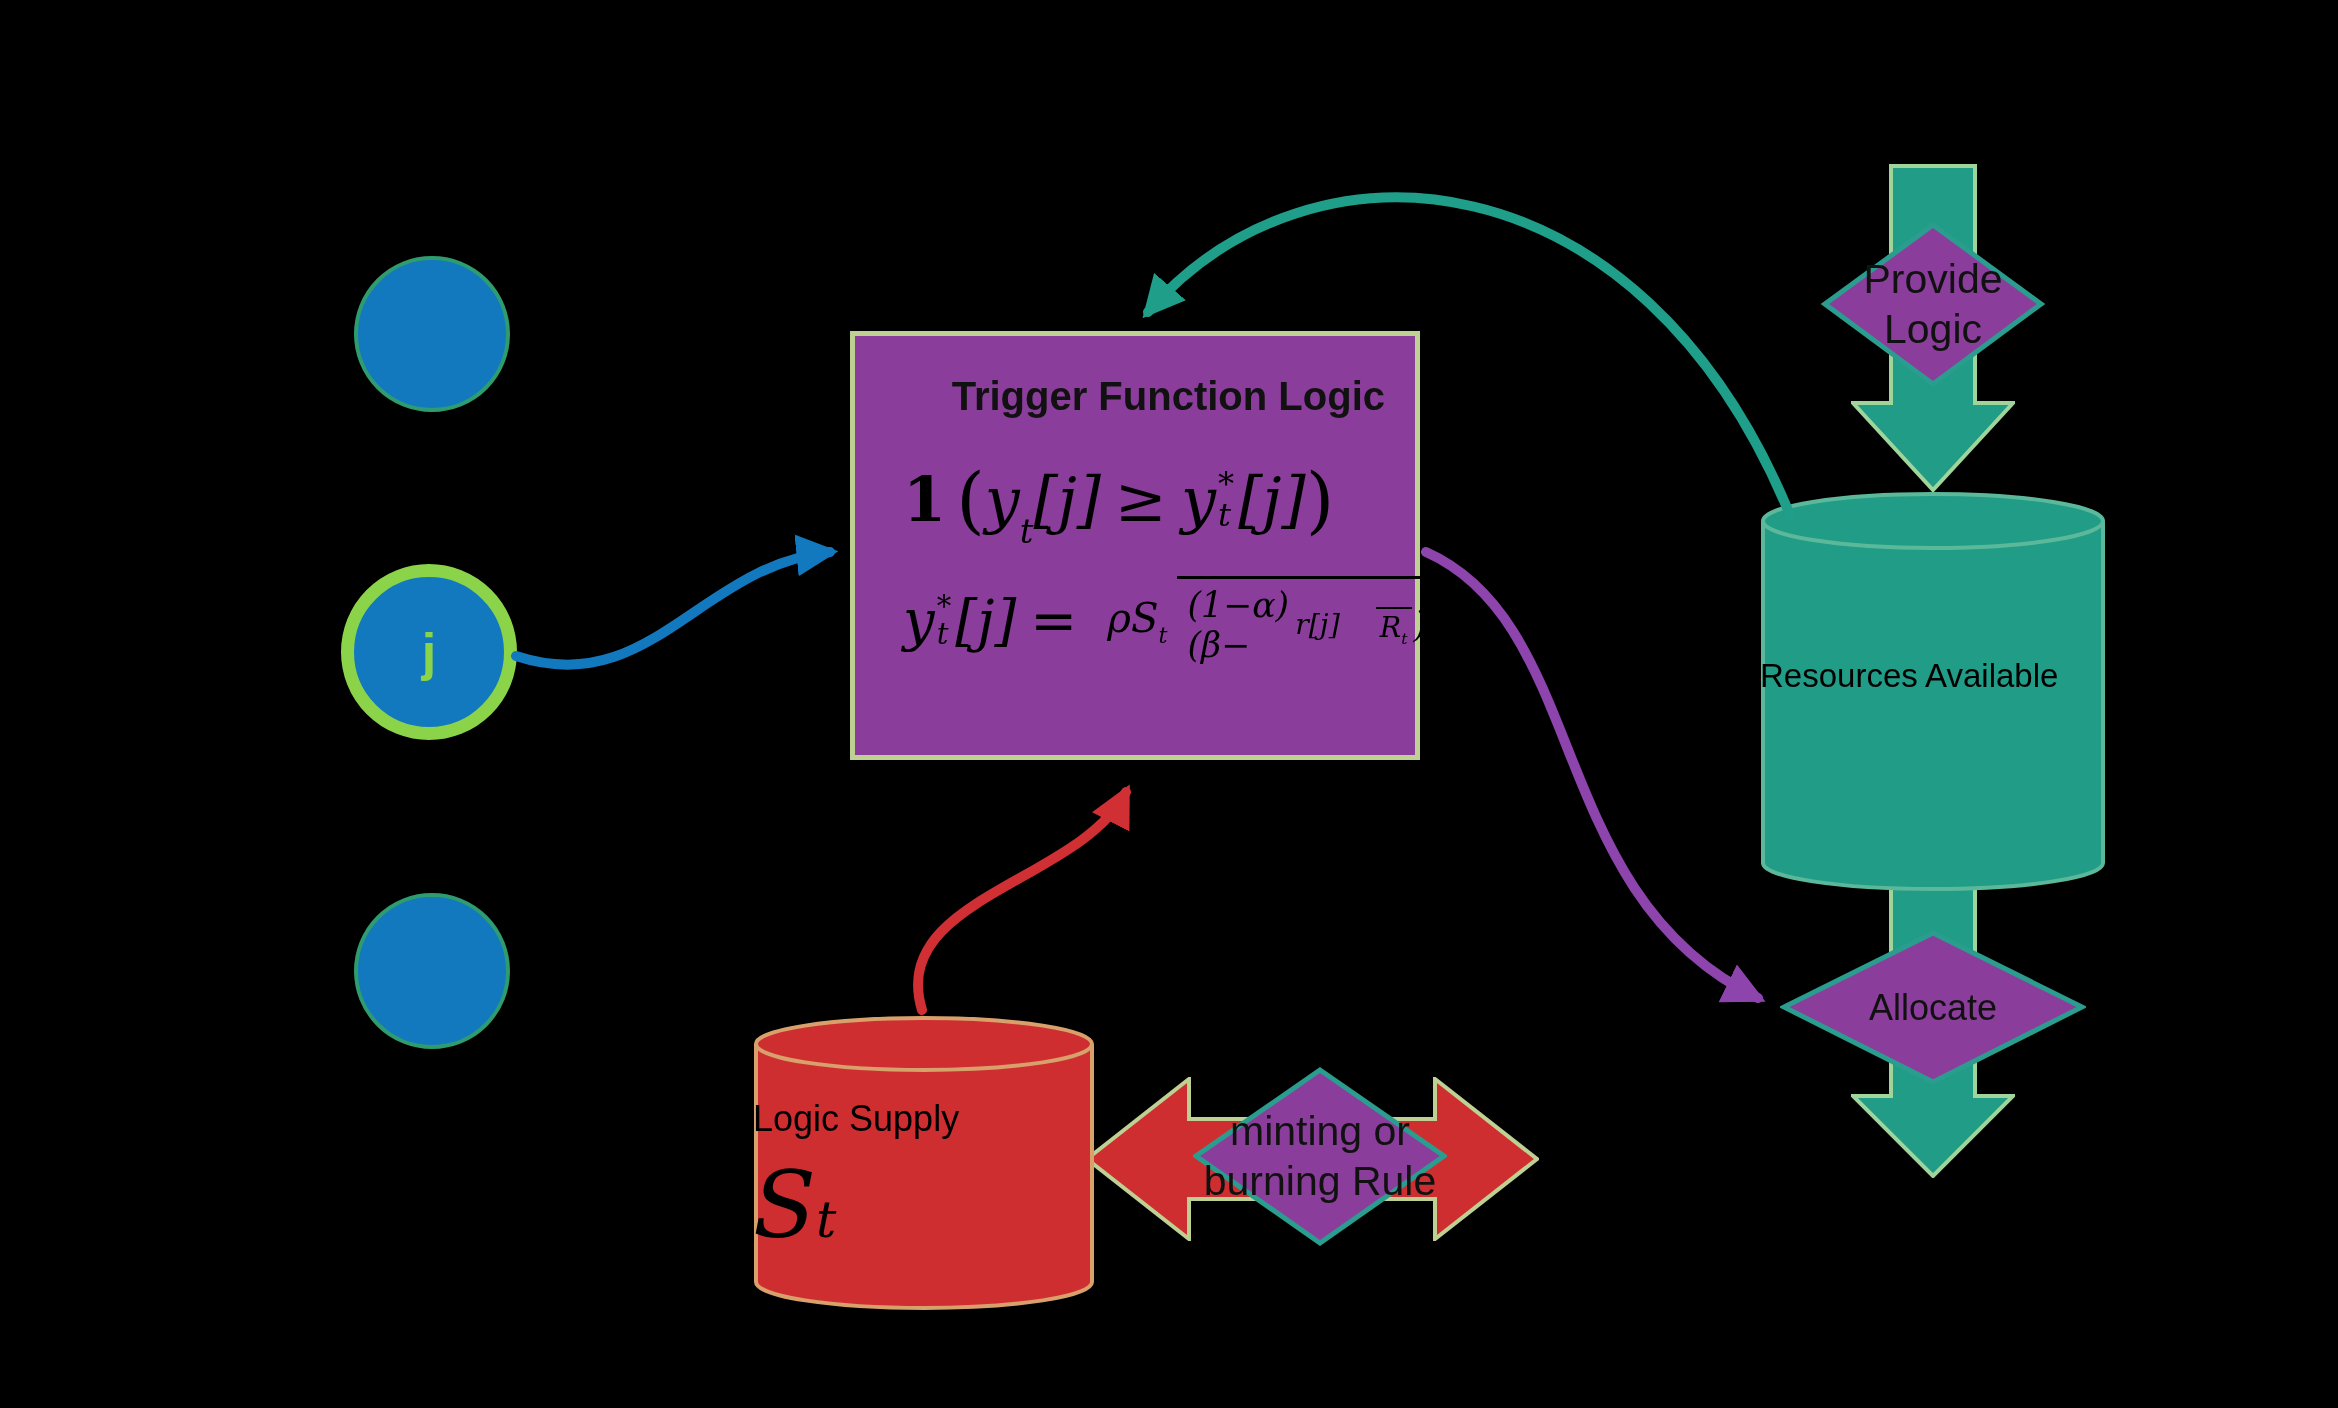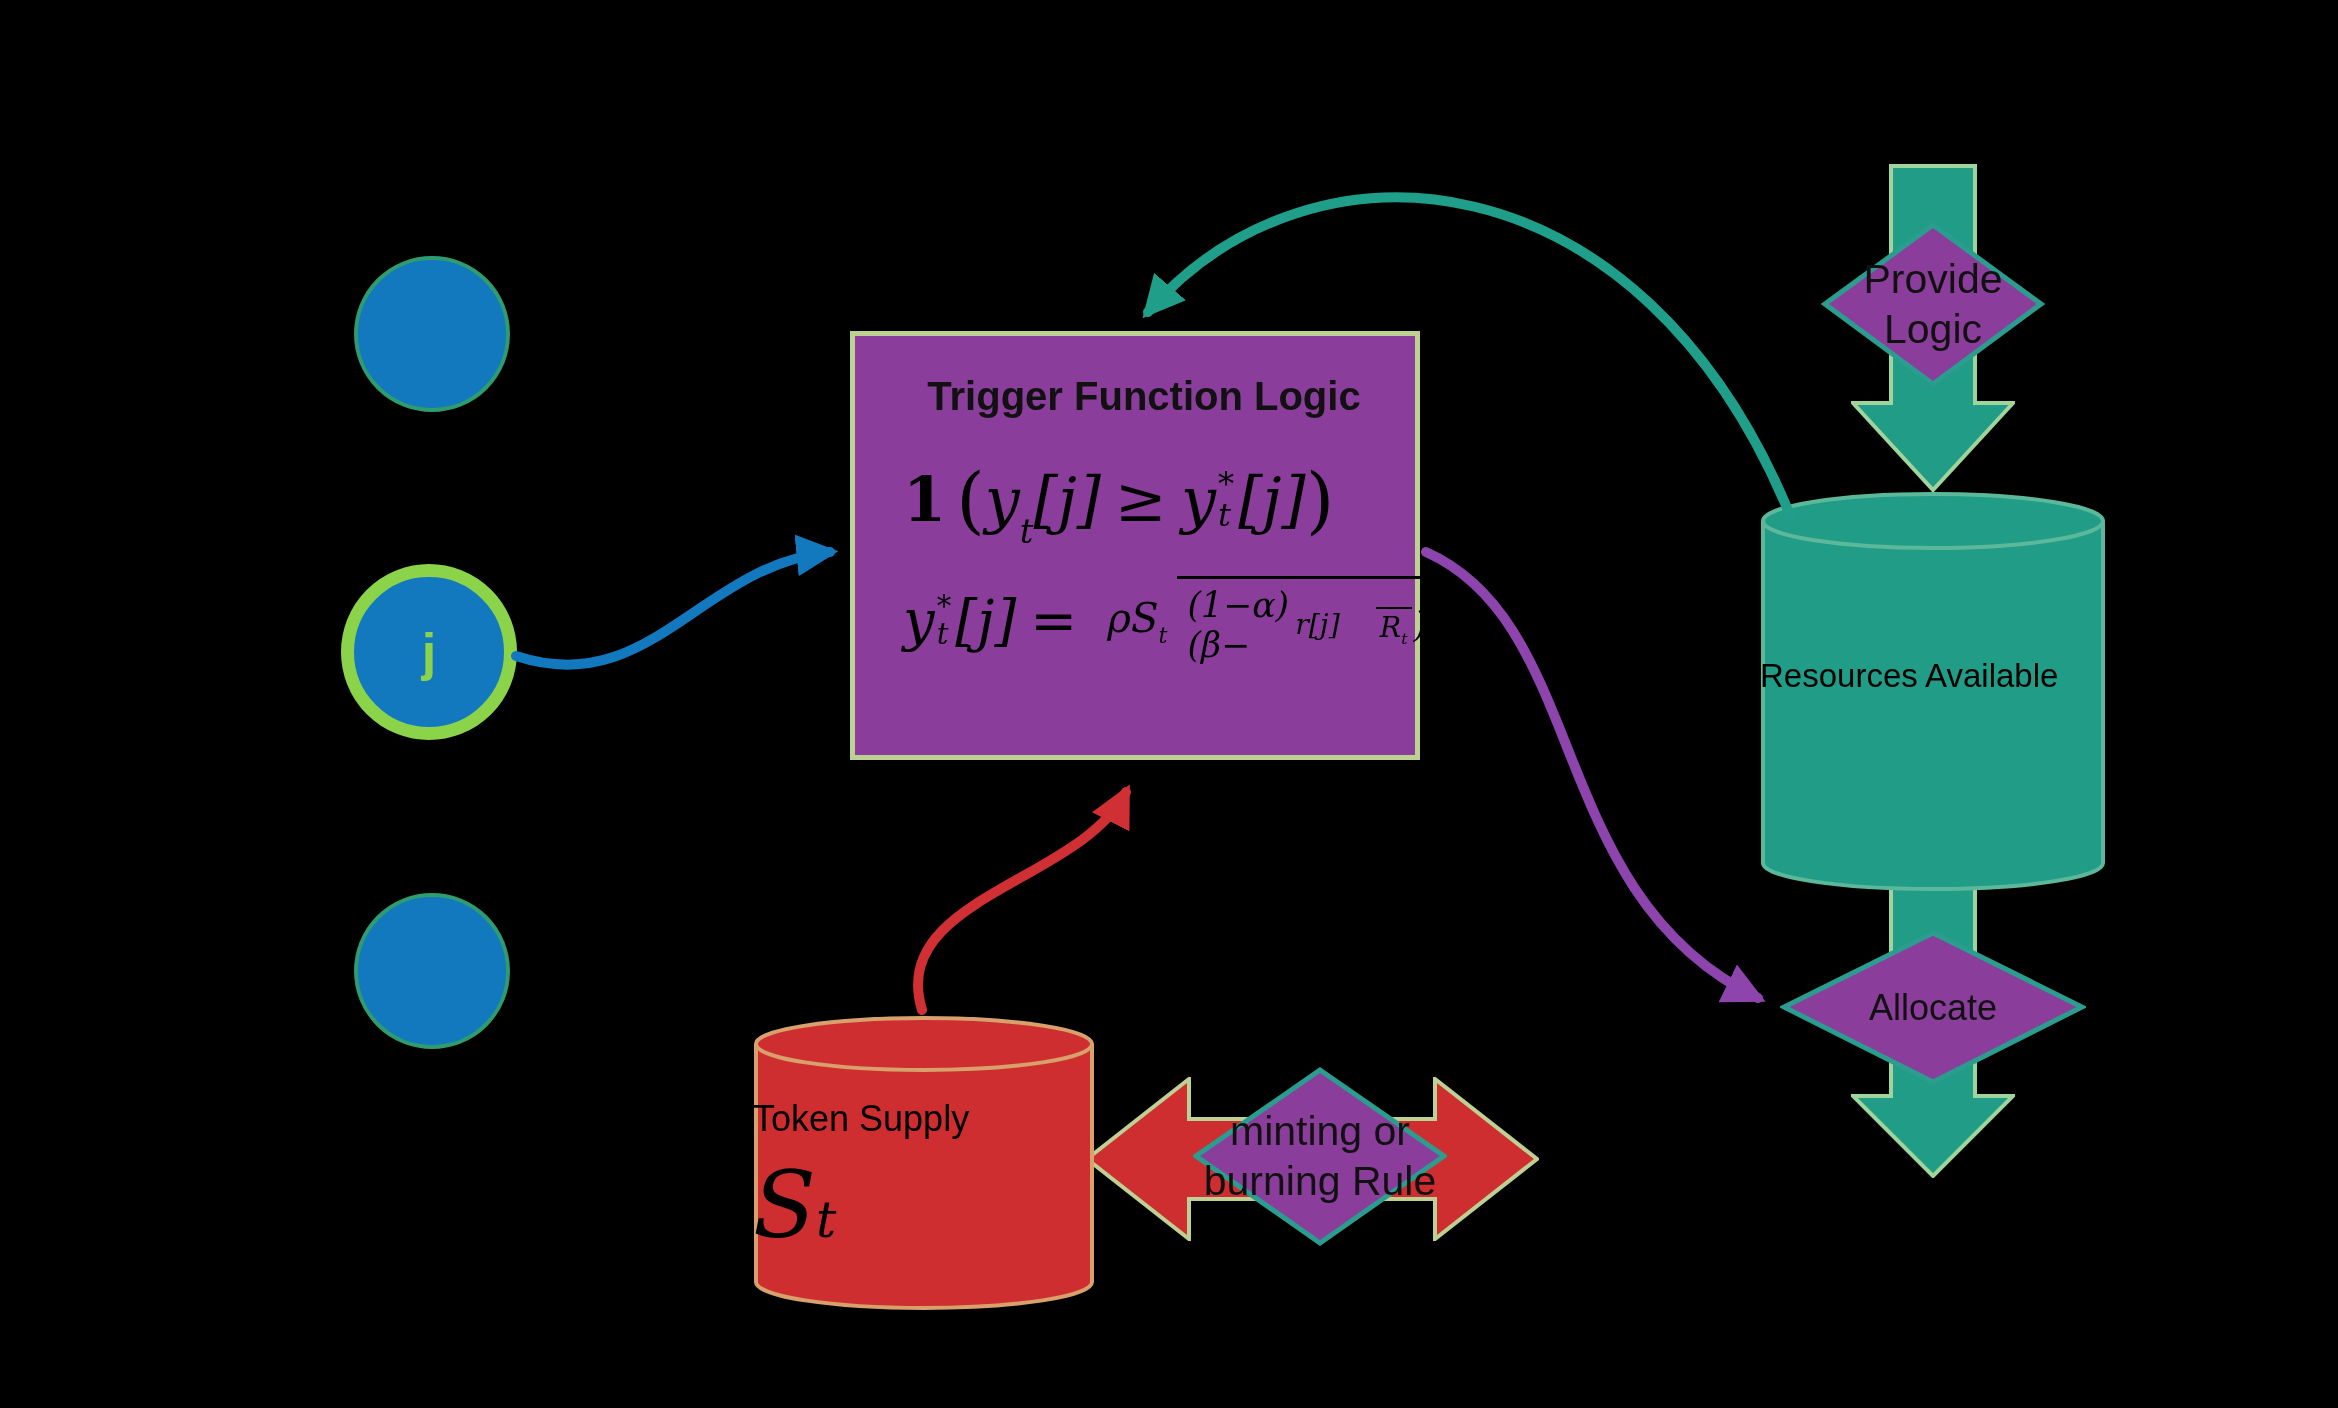--- a/index.html
+++ b/index.html
@@ -10,21 +10,21 @@
 
   
   .agent-circle { border-radius:50%; background:#1379bf; border:4px solid #2e9c6e; }
   .agent-j { border-radius:50%; background:#1379bf; border:13px solid #8bd44a;
              display:flex; align-items:center; justify-content:center; }
   .agent-j .j-label { color:#8bd44a; font-weight:bold; font-size:52px; font-family:"Liberation Sans",sans-serif; }
 
   
   .trigger-box { background:#8b3d9b; border:5px solid #bfd093; color:#000;
                  display:flex; flex-direction:column; align-items:flex-start; padding:38px 30px 20px 48px; }
-  .trigger-title { width:100%; text-align:center; font-weight:bold; font-size:40px; color:#111; }
+  .trigger-title { width:100%; text-align:right; font-weight:bold; font-size:40px; color:#111; }
   .math { font-family:"DejaVu Serif", serif; font-style:italic; color:#000; }
   .formula-line { display:flex; align-items:center; }
   .f1 { font-size:62px; margin-top:38px; }
   .f2 { font-size:56px; margin-top:34px; }
   .ind-one { font-style:normal; font-weight:bold; margin-right:10px; }
   .paren { font-style:normal; font-size:1.18em; font-weight:400; }
   .op { font-style:normal; padding:0 14px; }
   .subsc { font-size:0.55em; align-self:flex-end; transform:translateY(0.25em); }
   .supsub { display:inline-flex; flex-direction:column; align-items:flex-start; font-size:0.52em;
             line-height:0.95; margin:0 4px 0 2px; }
@@ -80,21 +80,21 @@
       <ellipse cx="173" cy="32" rx="170" ry="27" fill="#219c87" stroke="#5cb89a" stroke-width="4"></ellipse>
     </svg>
     <div class="cyl-label res-label">Resources Available</div>
   </div>
 
   <div class="abs cyl" style="left:753px; top:1014px; width:343px; height:298px;">
     <svg width="343" height="298" viewBox="0 0 343 298">
       <path d="M 3 30 L 3 268 A 168 26 0 0 0 339 268 L 339 30" fill="#cf2e31" stroke="#d8a06a" stroke-width="4"></path>
       <ellipse cx="171" cy="30" rx="168" ry="26" fill="#cf2e31" stroke="#d8a06a" stroke-width="4"></ellipse>
     </svg>
-    <div class="cyl-label tok-label">Token Supply</div>
+    <div class="cyl-label tok-label">Logic Supply</div>
     <div class="cyl-label tok-symbol">
       <span class="big-symbol"><span>S</span><span class="bsub">t</span></span>
     </div>
   </div>
 
   <div class="abs diamond" style="left:1821px; top:221px; width:224px; height:167px;">
     <svg width="224" height="167" viewBox="0 0 224 167">
       <polygon points="112,4 220,83 112,163 4,83" fill="#8b3d9b" stroke="#2a9d8f" stroke-width="5"></polygon>
     </svg>
     <div class="diamond-text dt-33">

